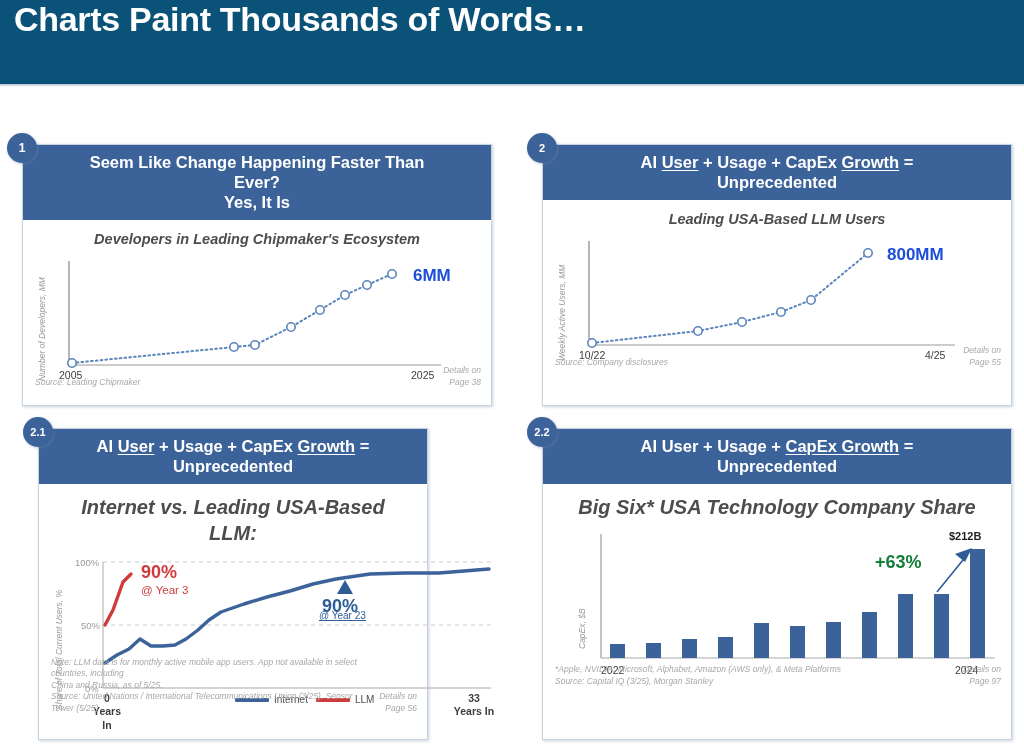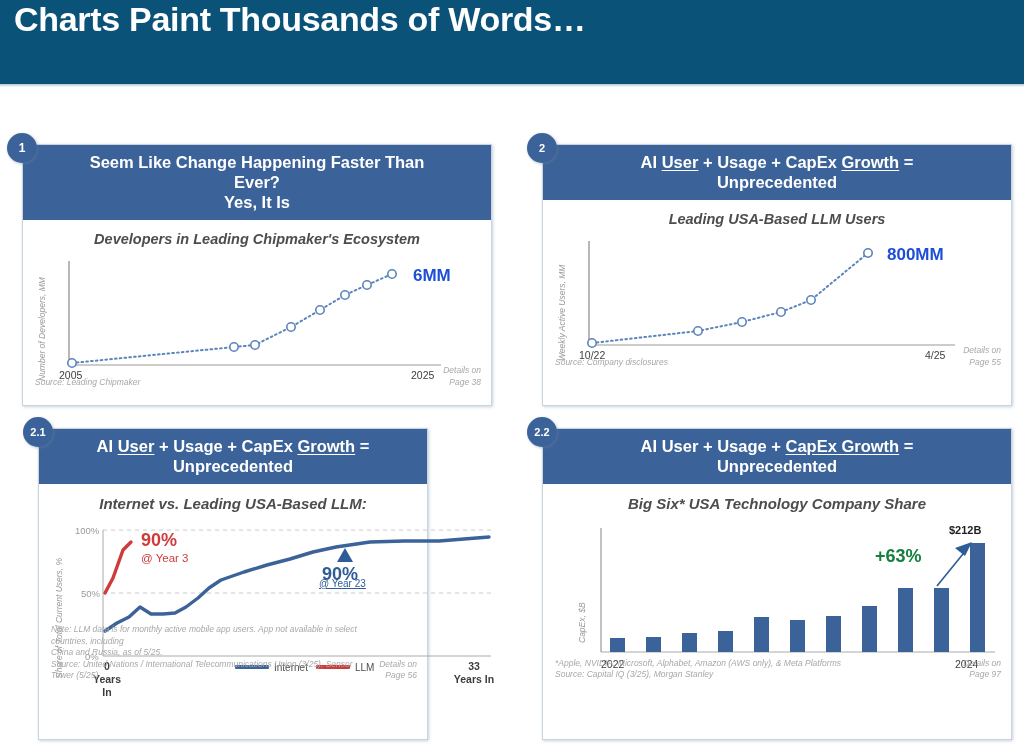--- a/index.html
+++ b/index.html
@@ -60,21 +60,21 @@
   .badge.n1  { left:-16px; top:-12px; font-size:12px; }
   .badge.n2  { left:-16px; top:-12px; font-size:11px; }
 
   .panel-body { position:relative; padding:0; }
 
   .chart-title {
     text-align:center; font-style:italic; font-weight:bold;
     color:#4d4d4d; font-size:14.5px; line-height:1.3;
     padding:10px 18px 4px 18px;
   }
-  .p21 .chart-title, .p22 .chart-title { font-size:15px; }
+  .p21 .chart-title, .p22 .chart-title { font-size:20px; }
 
   .plot { position:relative; }
   .p1 .plot  { height:140px; }
   .p2 .plot  { height:140px; }
   .p21 .plot { height:170px; }
   .p22 .plot { height:168px; }
 
   .ylab {
     position:absolute; color:#9a9a9a; font-style:italic;
     font-size:8.5px; white-space:nowrap;

